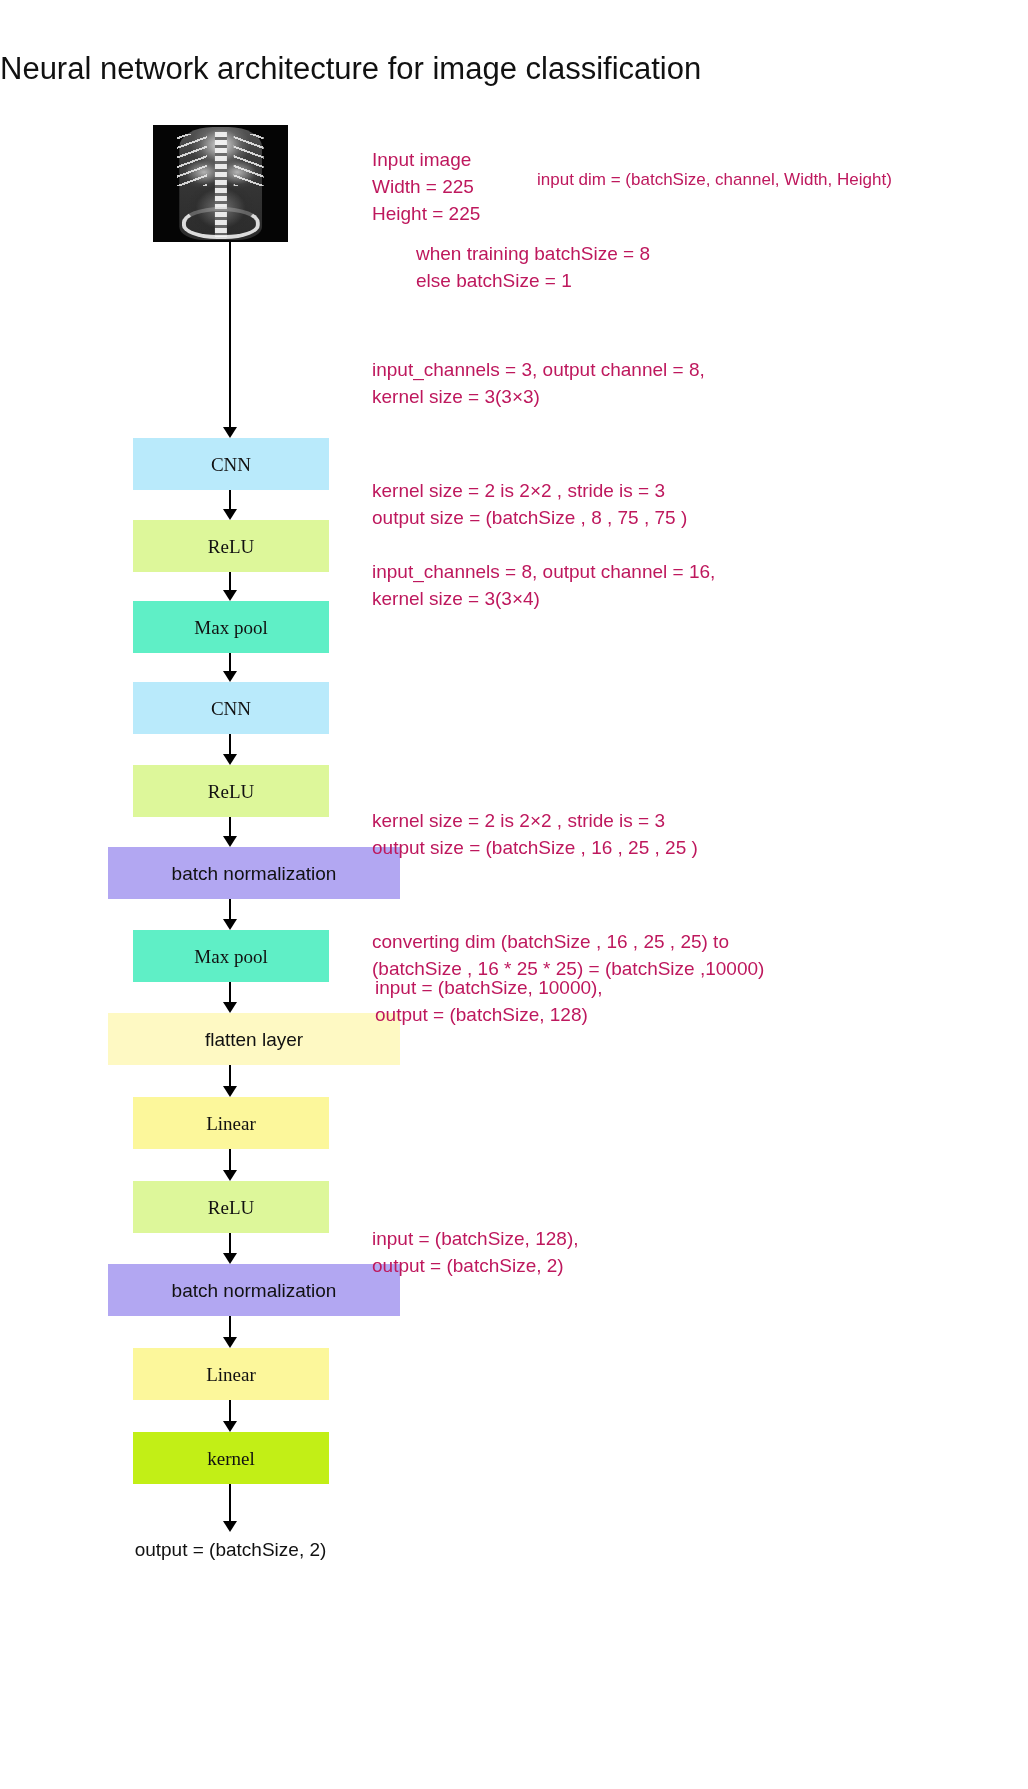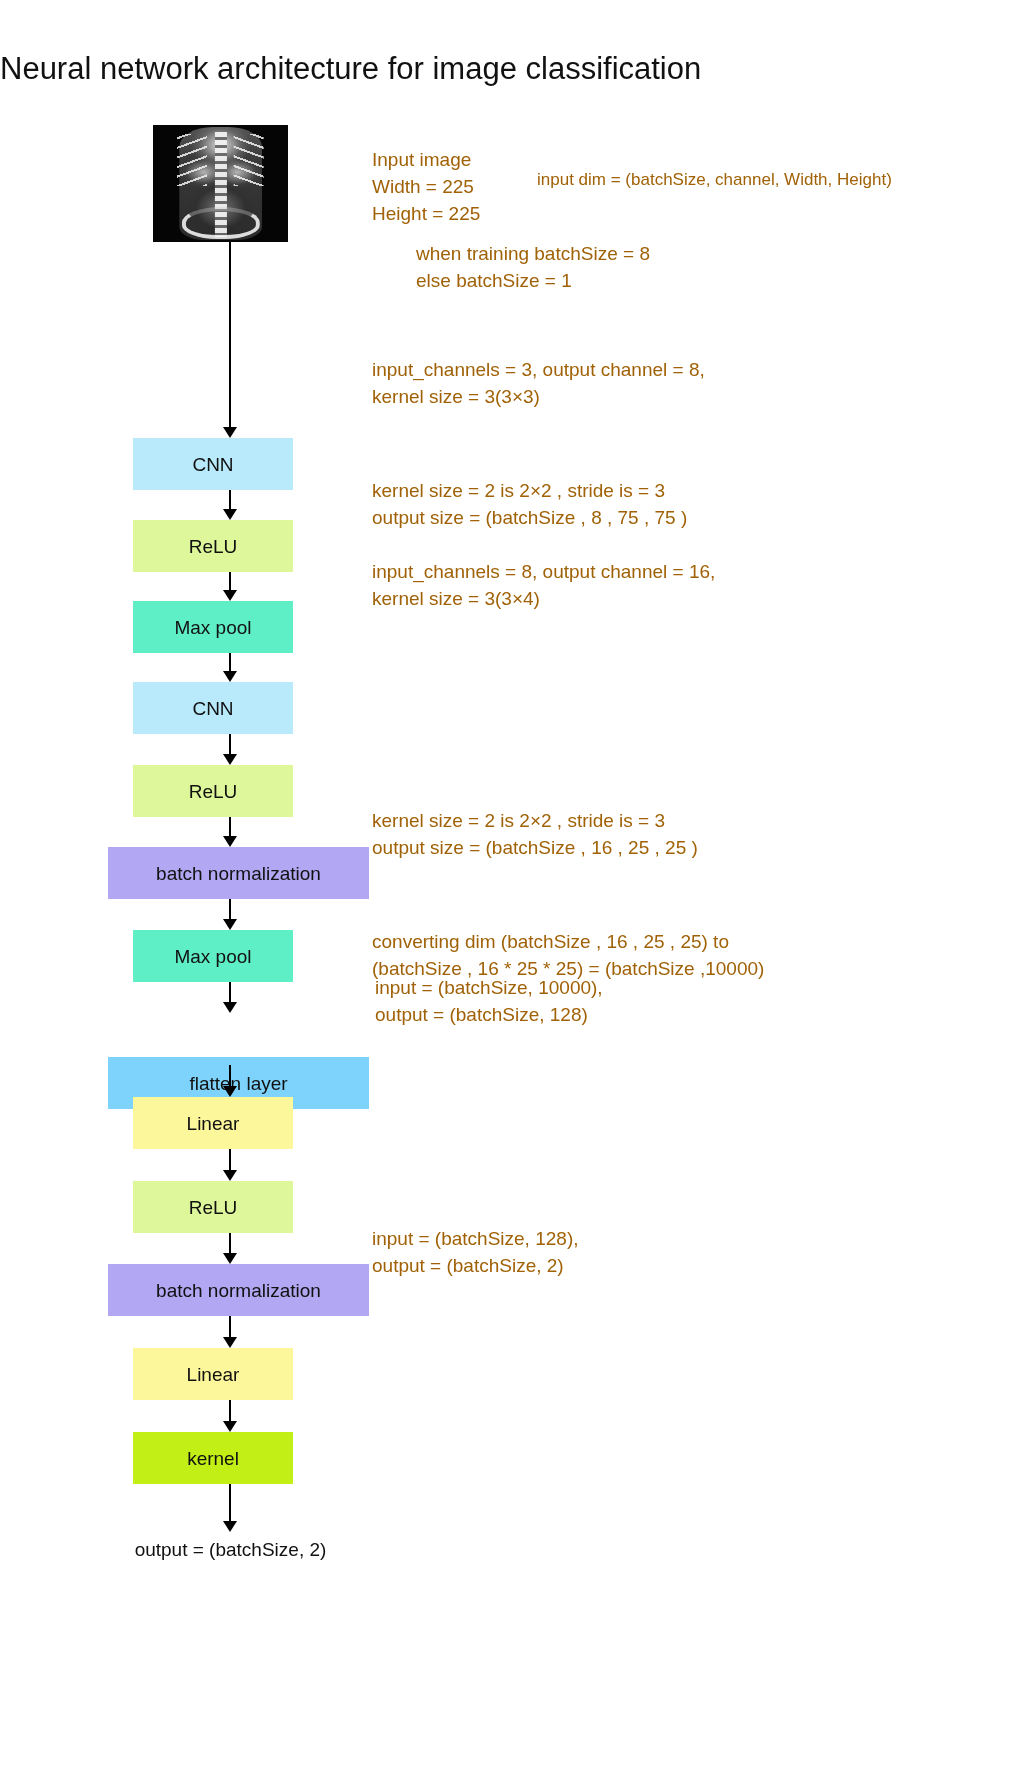--- a/index.html
+++ b/index.html
@@ -42,25 +42,26 @@
     display: flex;
     align-items: center;
     justify-content: center;
     font-size: 19px;
     color: #111111;
     line-height: 1;
   }
 
   .node.narrow {
     left: 25px;
-    width: 160px;
+    width: 196px;
+    font-family: Liberation Serif, serif;
   }
   .node.wide {
     left: 0px;
-    width: 261px;
+    width: 292px;
   }
 
   
   #input-image {
     position: absolute;
     left: 45px;
     top: 0px;
     width: 135px;
     height: 117px;
     background: #050505;
@@ -148,21 +149,21 @@
     text-align: center;
     font-size: 19px;
     color: #111111;
   }
 
   
   .annot {
     position: absolute;
     font-size: 19px;
     line-height: 27px;
-    color: #a16207;
+    color: #be185d;
     white-space: pre-line;
   }
   .annot.small {
     font-size: 17px;
     line-height: 20px;
   }
 </style>
 </head>
 <body>
 
@@ -195,21 +196,21 @@
       </div>
       <div class="node narrow" style="top: 640px; height: 52px; background: rgb(221, 247, 154);">
         <span>ReLU</span>
       </div>
       <div class="node wide" style="top: 722px; height: 52px; background: rgb(178, 167, 242);">
         <span>batch normalization</span>
       </div>
       <div class="node narrow" style="top: 805px; height: 52px; background: rgb(95, 239, 198);">
         <span>Max pool</span>
       </div>
-      <div class="node wide" style="top: 932px; height: 52px; background: #7dd3fc;">
+      <div class="node wide" style="top: 888px; height: 52px; background: #fef9c3;">
         <span>flatten layer</span>
       </div>
       <div class="node narrow" style="top: 972px; height: 52px; background: rgb(252, 247, 155);">
         <span>Linear</span>
       </div>
       <div class="node narrow" style="top: 1056px; height: 52px; background: rgb(221, 247, 154);">
         <span>ReLU</span>
       </div>
       <div class="node wide" style="top: 1139px; height: 52px; background: rgb(178, 167, 242);">
         <span>batch normalization</span>

